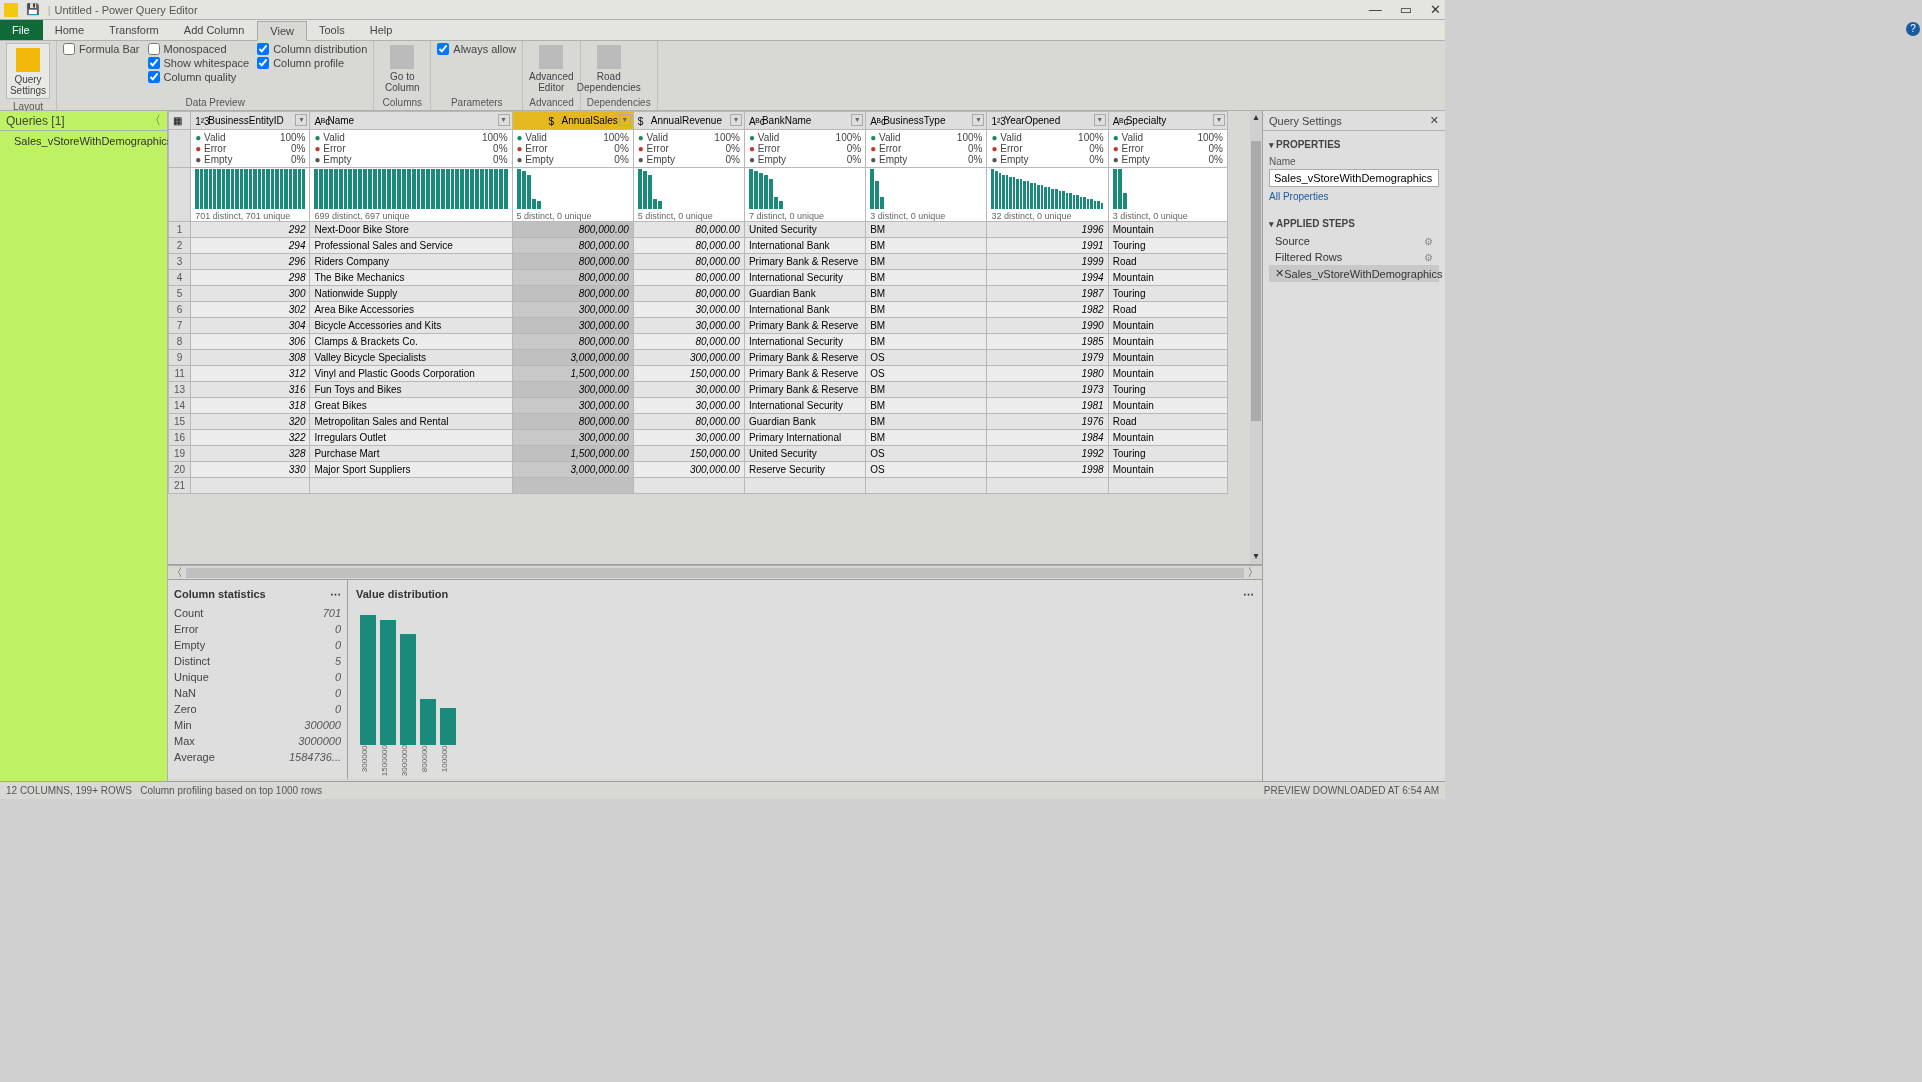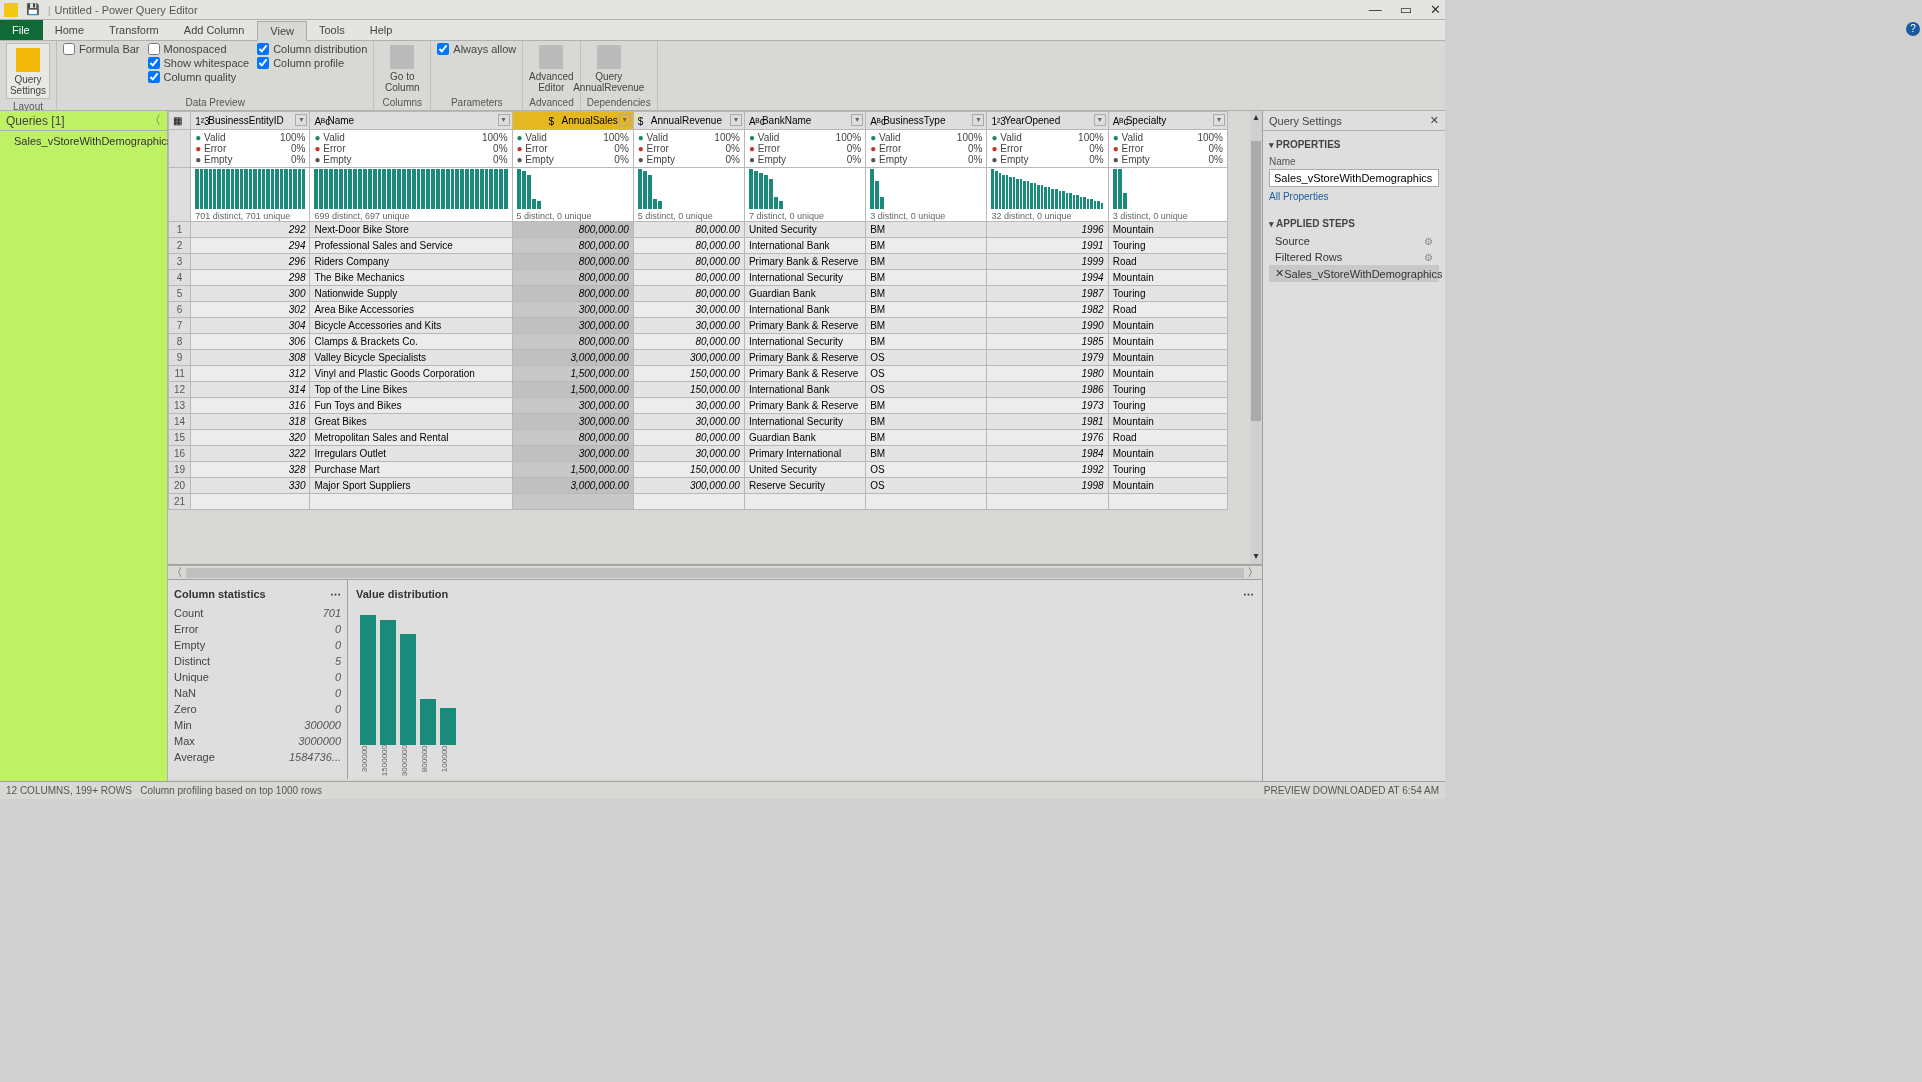--- a/index.html
+++ b/index.html
@@ -190,21 +190,21 @@
           <div class="bicon"></div>
           <span>Advanced Editor</span>
         </div>
     </div>
     <div class="glabel">Advanced</div>
   </div>
   <div class="ribbon-group">
     <div class="gbody">
       <div class="bigbtn">
           <div class="bicon"></div>
-          <span>Query AnnualRevenue</span>
+          <span>Road Dependencies</span>
         </div>
     </div>
     <div class="glabel">Dependencies</div>
   </div>
 </div>
 
 <div class="main">
   <div class="queries-panel">
     <div class="qhdr">
       <span>Queries [1]</span>
@@ -626,31 +626,20 @@
               <td class="num">312</td>
               <td>Vinyl and Plastic Goods Corporation</td>
               <td class="num sel">1,500,000.00</td>
               <td class="num">150,000.00</td>
               <td>Primary Bank &amp; Reserve</td>
               <td>OS</td>
               <td class="num">1980</td>
               <td>Mountain</td>
             </tr>
             <tr class="data-row">
-              <td class="rl">12</td>
-              <td class="num">314</td>
-              <td>Top of the Line Bikes</td>
-              <td class="num sel">1,500,000.00</td>
-              <td class="num">150,000.00</td>
-              <td>International Bank</td>
-              <td>OS</td>
-              <td class="num">1986</td>
-              <td>Touring</td>
-            </tr>
-            <tr class="data-row">
               <td class="rl">13</td>
               <td class="num">316</td>
               <td>Fun Toys and Bikes</td>
               <td class="num sel">300,000.00</td>
               <td class="num">30,000.00</td>
               <td>Primary Bank &amp; Reserve</td>
               <td>BM</td>
               <td class="num">1973</td>
               <td>Touring</td>
             </tr>

